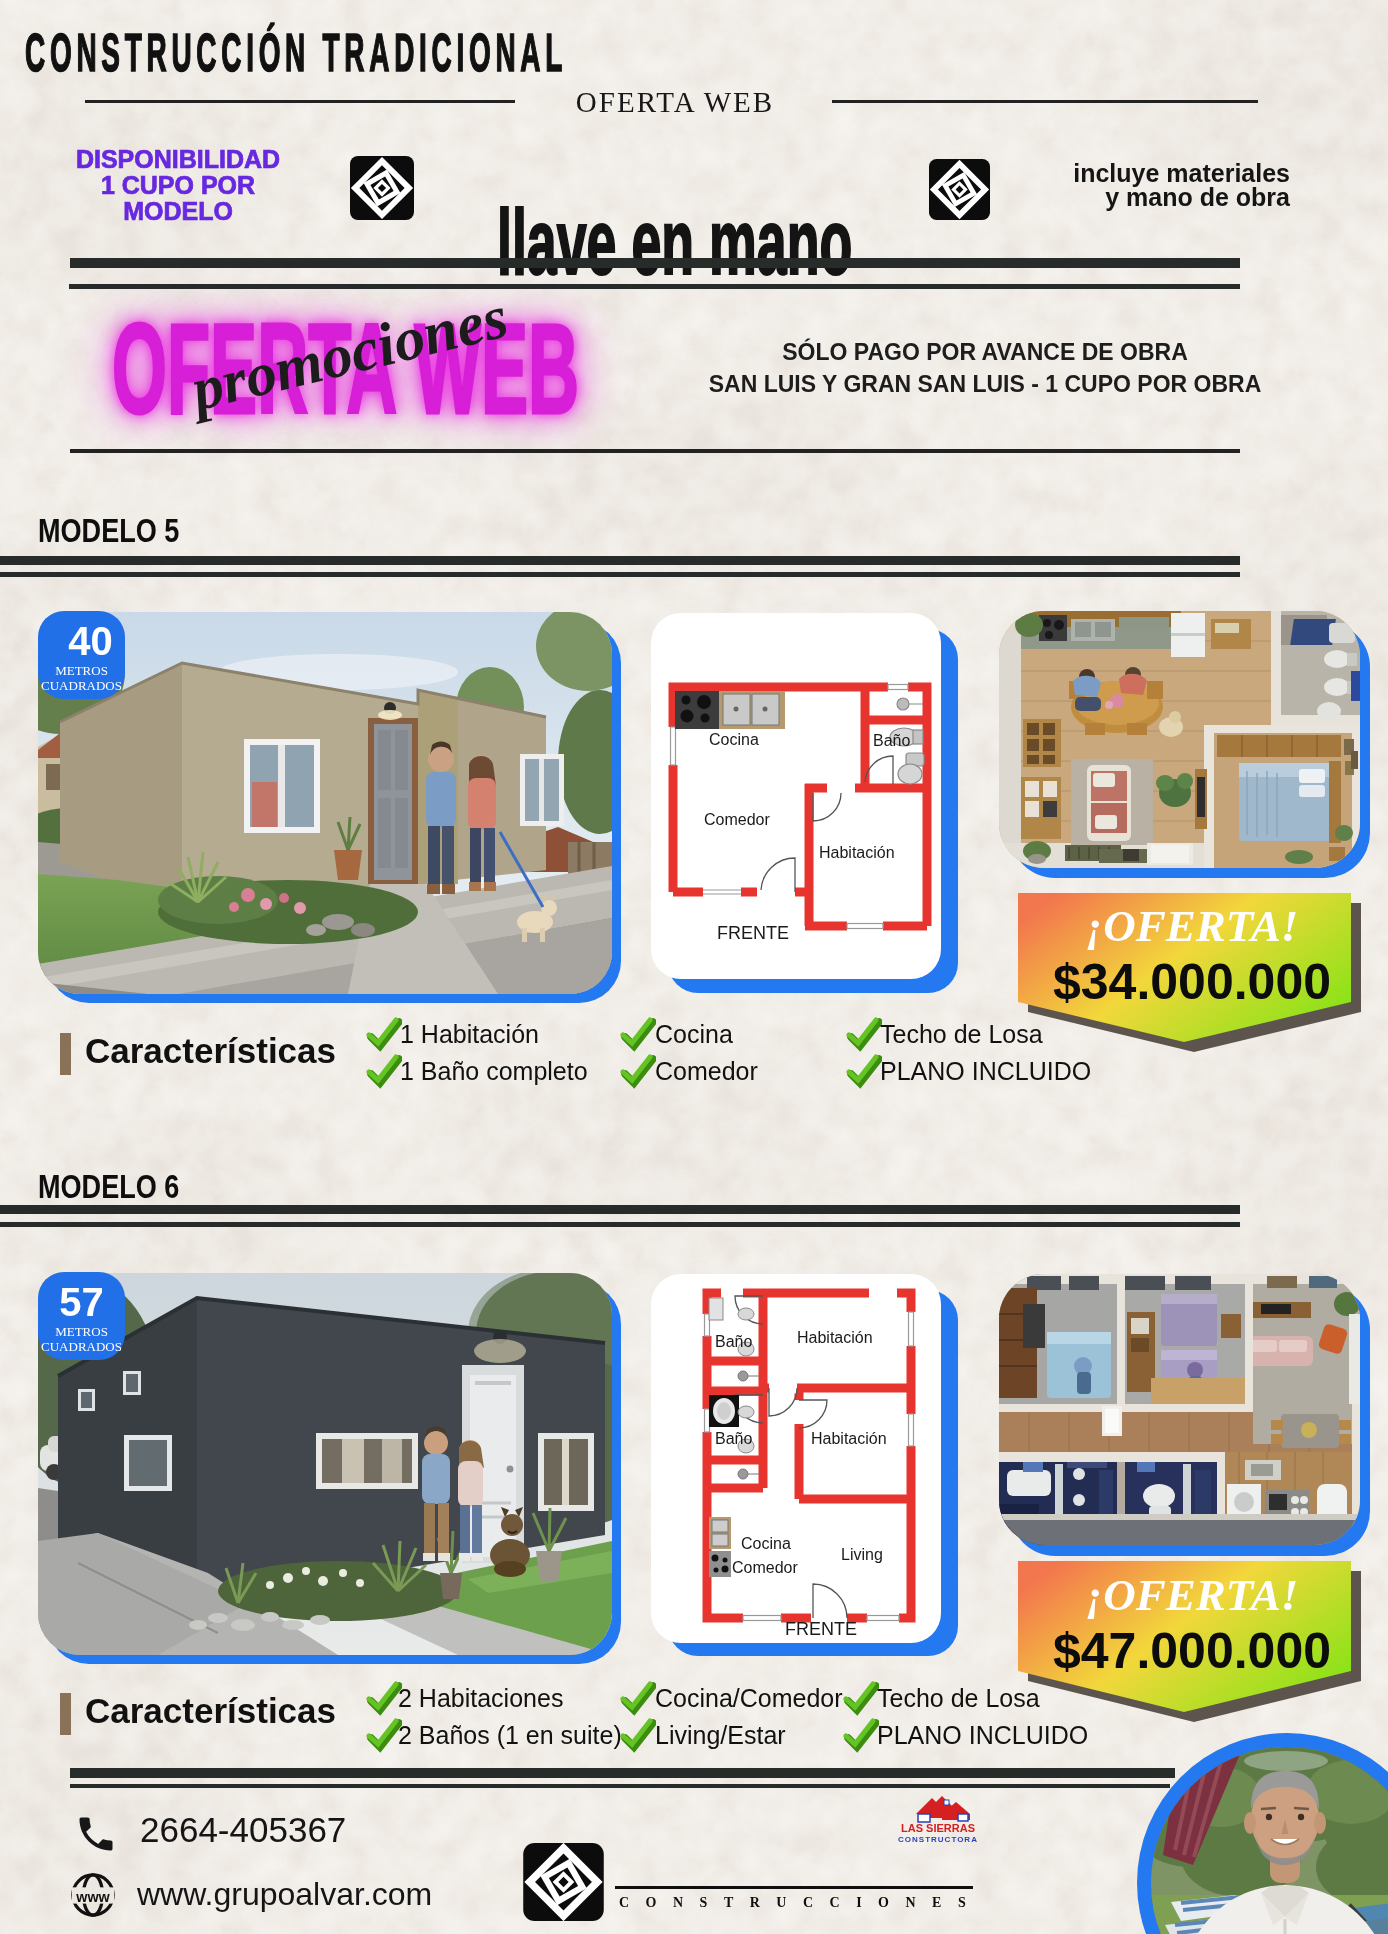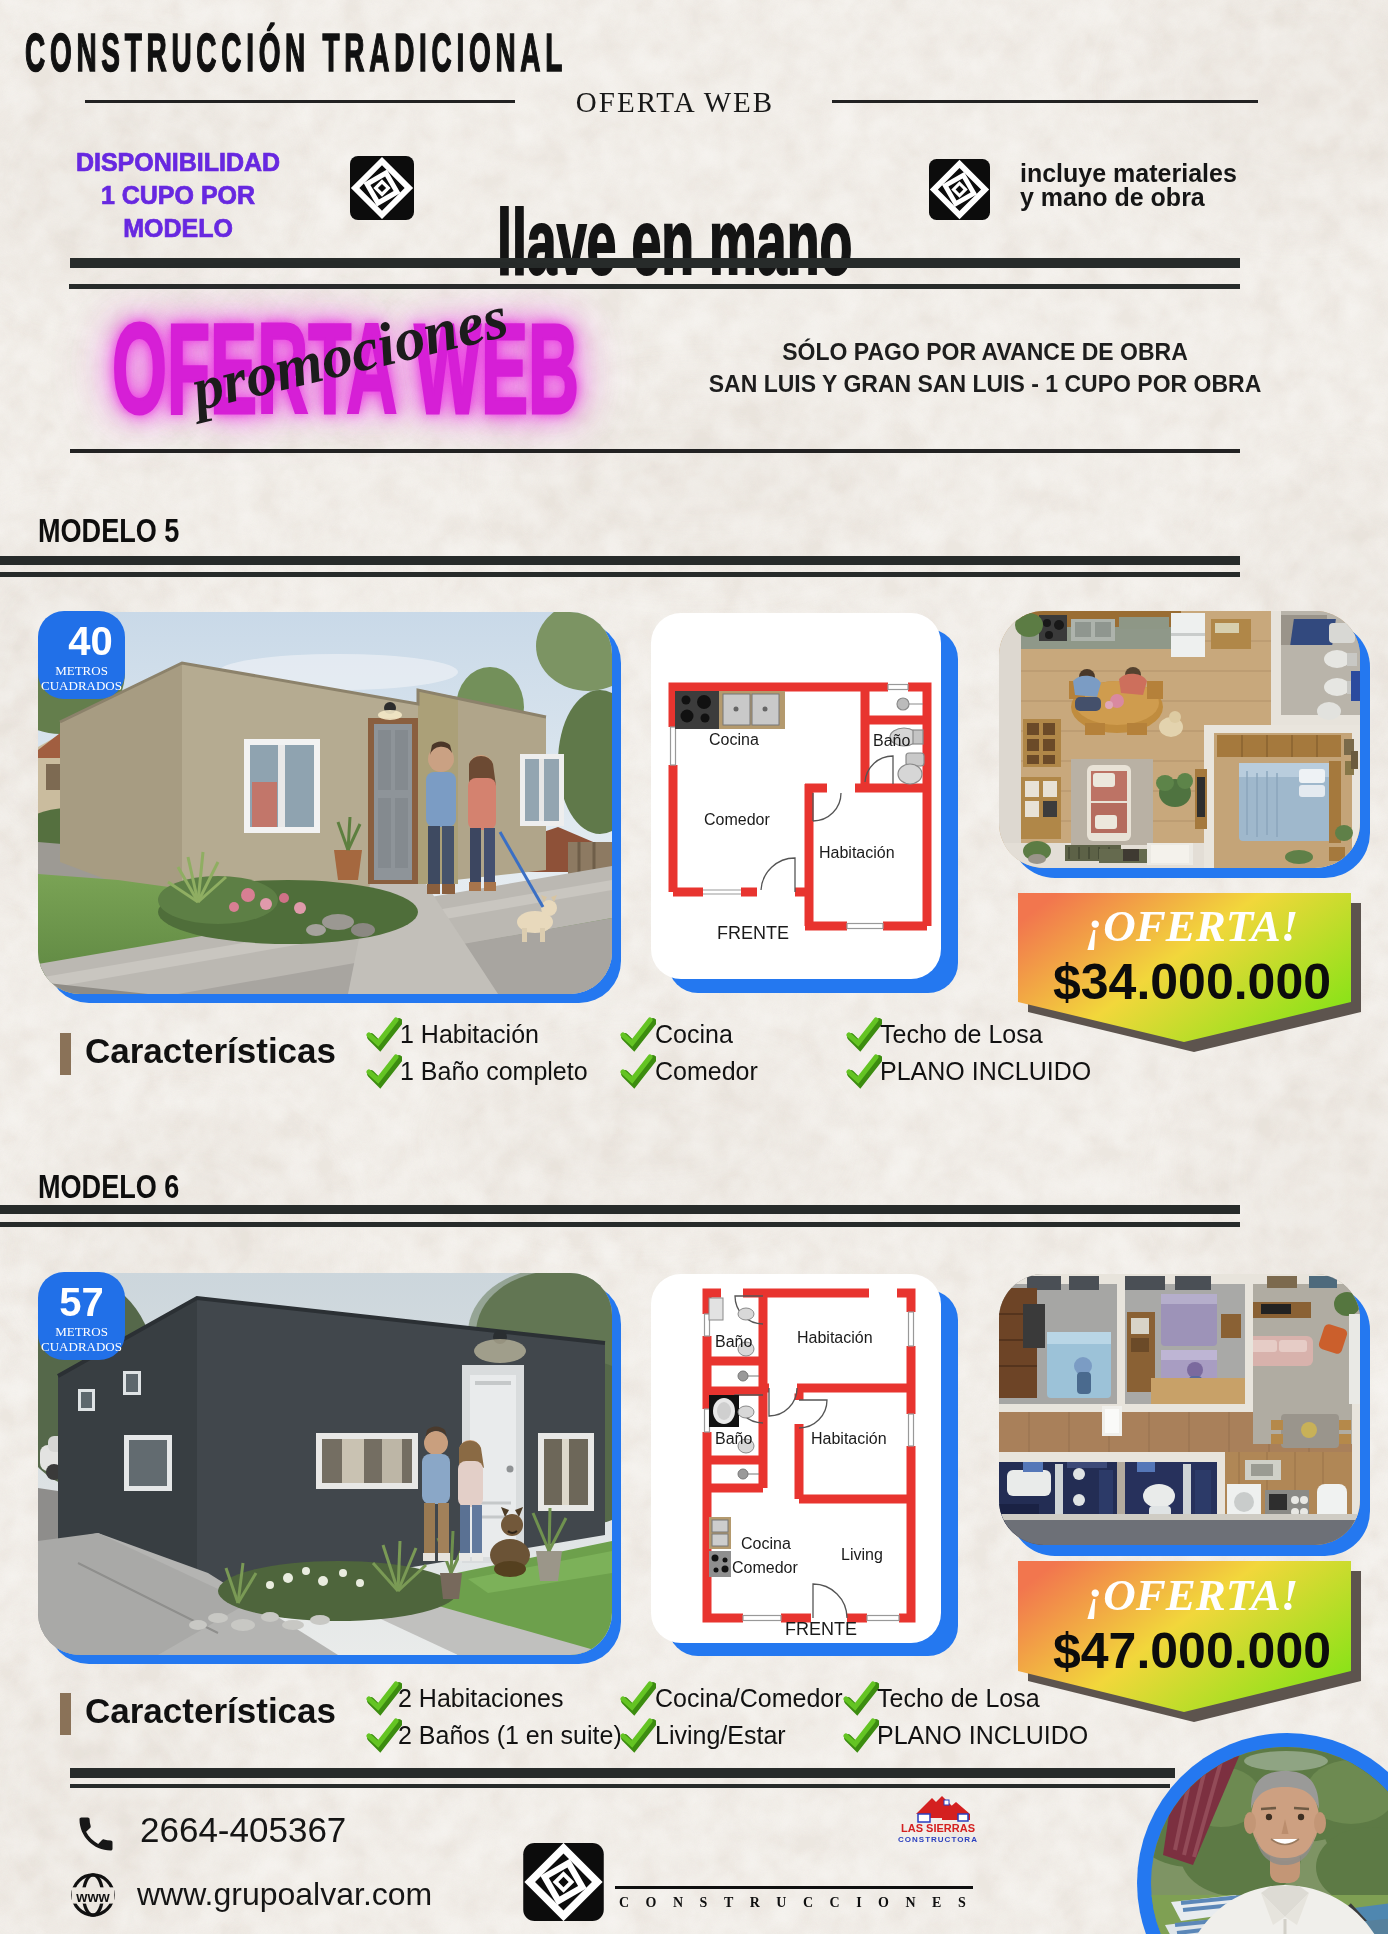--- a/index.html
+++ b/index.html
@@ -38,21 +38,21 @@
 <div class="abs" style="left:25px;top:22px;">
   <div style="white-space:nowrap;font-weight:bold;font-size:53px;letter-spacing:9px;transform:scaleX(0.527);transform-origin:left;color:#111;-webkit-text-stroke:1.6px #111;">CONSTRUCCIÓN TRADICIONAL</div>
 </div>
 
 <div class="abs" style="left:85px;top:100px;width:430px;height:3px;background:#222;"></div>
 
 <div class="abs" style="left:570px;top:86px;width:210px;text-align:center;font-family:'Liberation Serif',serif;font-size:29px;letter-spacing:2px;color:#181818;">OFERTA WEB</div>
 
 <div class="abs" style="left:832px;top:100px;width:426px;height:3px;background:#222;"></div>
 
-<div class="abs" style="left:58px;top:146px;width:240px;text-align:center;font-weight:bold;font-size:25px;line-height:33px;color:#6728e0;-webkit-text-stroke:0.7px #6728e0;">DISPONIBILIDAD<br>1 CUPO POR<br>MODELO</div>
+<div class="abs" style="left:58px;top:146px;width:240px;text-align:center;font-weight:bold;font-size:25px;line-height:26px;color:#6728e0;-webkit-text-stroke:0.7px #6728e0;">DISPONIBILIDAD<br>1 CUPO POR<br>MODELO</div>
 
 <svg class="abs" style="left:350px;top:156px;" width="64" height="64" viewBox="0 0 64 64">
   <rect width="64" height="64" rx="8" fill="#0c0c0c"></rect>
   <g transform="translate(32,32)">
     <rect x="-19" y="-19" width="38" height="38" fill="none" stroke="#fff" stroke-width="6" transform="rotate(45)"></rect>
     <rect x="-11" y="-11" width="22" height="22" fill="none" stroke="#fff" stroke-width="5" transform="rotate(60)"></rect>
     <rect x="-4.5" y="-4.5" width="9" height="9" fill="none" stroke="#fff" stroke-width="3.2" transform="rotate(45)"></rect>
   </g>
 </svg>
 
@@ -62,21 +62,21 @@
 
 <svg class="abs" style="left:929px;top:159px;" width="61" height="61" viewBox="0 0 64 64">
   <rect width="64" height="64" rx="8" fill="#0c0c0c"></rect>
   <g transform="translate(32,32)">
     <rect x="-19" y="-19" width="38" height="38" fill="none" stroke="#fff" stroke-width="6" transform="rotate(45)"></rect>
     <rect x="-11" y="-11" width="22" height="22" fill="none" stroke="#fff" stroke-width="5" transform="rotate(60)"></rect>
     <rect x="-4.5" y="-4.5" width="9" height="9" fill="none" stroke="#fff" stroke-width="3.2" transform="rotate(45)"></rect>
   </g>
 </svg>
 
-<div class="abs" style="left:1020px;top:161px;width:270px;text-align:left;font-weight:bold;font-size:25px;line-height:24px;color:#151515;">incluye materiales<br>y mano de obra</div>
+<div class="abs" style="left:1020px;top:161px;width:270px;text-align:right;font-weight:bold;font-size:25px;line-height:24px;color:#151515;">incluye materiales<br>y mano de obra</div>
 
 <div class="abs" style="left:70px;top:258px;width:1170px;height:10px;background:#272b2a;"></div>
 
 <div class="abs" style="left:69px;top:284px;width:1171px;height:5px;background:#272b2a;"></div>
 
 <div class="abs" style="left:112px;top:295px;">
   <div style="white-space:nowrap;font-weight:bold;font-size:128px;letter-spacing:0px;transform:scaleX(0.552);transform-origin:left;color:#d61fd6;-webkit-text-stroke:3px #d61fd6;text-shadow:0 0 14px rgba(233,38,226,0.95),0 0 30px rgba(233,38,226,0.75),0 0 55px rgba(233,38,226,0.5),0 0 85px rgba(233,38,226,0.35);">OFERTA WEB</div>
 </div>
 
 <div class="abs" style="left:193px;top:356px;white-space:nowrap;transform:rotate(-13.5deg);transform-origin:left center;font-family:'Liberation Serif',serif;font-style:italic;font-weight:bold;font-size:61px;color:#1c1c1c;">promociones</div>

